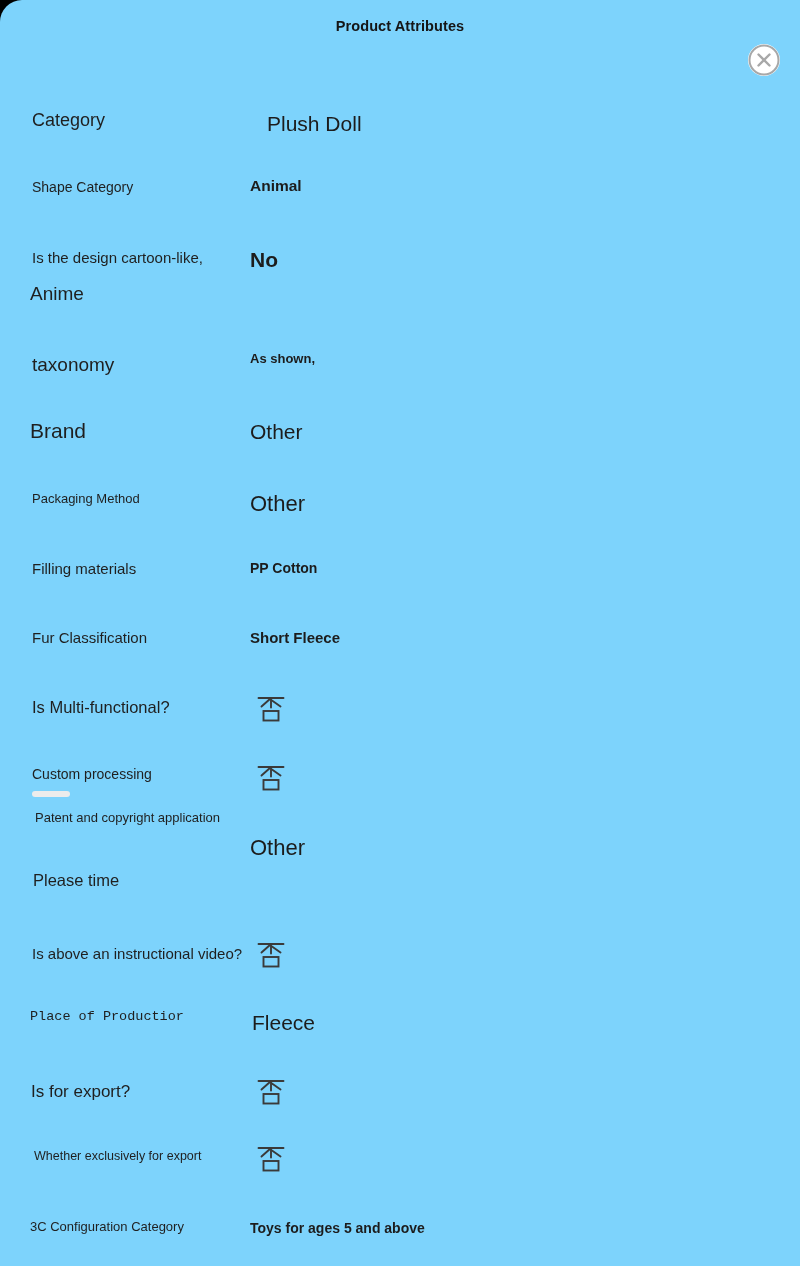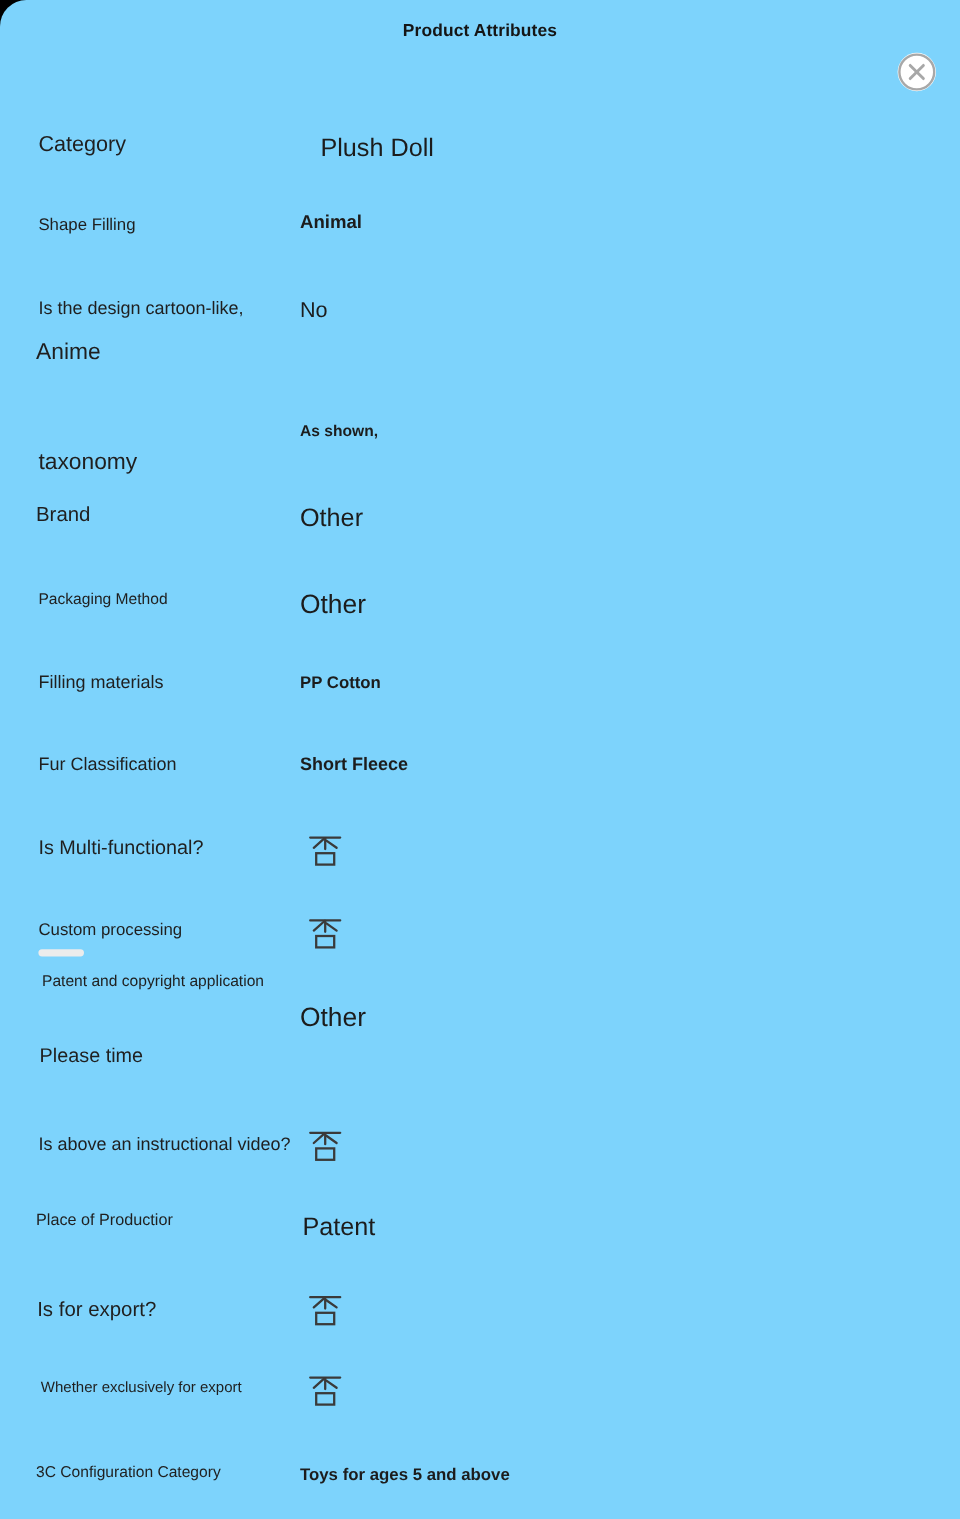--- a/index.html
+++ b/index.html
@@ -25,35 +25,35 @@
     border-radius:50%;background:#fff;border:none;padding:0;cursor:pointer;
   }
   .close-btn svg{display:block;}
   .row-label{position:absolute;left:32px;color:#1f1f1f;white-space:nowrap;}
   .row-value{position:absolute;left:250px;color:#1c1c1c;white-space:nowrap;}
   .w600{font-weight:600;}
   
   .lab1{top:110px;font-size:18px;}          .val1{top:112px;font-size:21px;margin-left:17px;}
   .lab2{top:179px;font-size:14px;}          .val2{top:177px;font-size:15.5px;}
   .lab3a{top:249px;font-size:15px;}         .lab3b{top:283px;font-size:19px;left:30px;}
-  .val3{top:248px;font-size:18px;}
-  .lab4{top:354px;font-size:19px;margin-top:21px;}          .val4{top:351px;font-size:13px;text-align:center;}
-  .lab5{top:419px;font-size:17px;left:30px;text-align:center;}.val5{top:420px;font-size:21px;}
+  .val3{top:248px;font-size:21px;font-weight:bold;}
+  .lab4{top:354px;font-size:19px;}          .val4{top:351px;font-size:13px;text-align:center;}
+  .lab5{top:419px;font-size:21px;left:30px;text-align:center;}.val5{top:420px;font-size:21px;}
   .lab6{top:491px;font-size:13px;}          .val6{top:491px;font-size:22px;}
   .lab7{top:560px;font-size:15px;}          .val7{top:560px;font-size:14px;}
   .lab8{top:629px;font-size:15px;}          .val8{top:629px;font-size:15px;}
   .lab9{top:698px;font-size:16.5px;}        .val9{top:694px;left:257px;}
   .lab10{top:766px;font-size:14px;}         .val10{top:763px;left:257px;}
   .ghost{position:absolute;left:32px;top:791px;width:38px;height:6px;
          background:#ececec;border-radius:3px;}
   .lab11a{top:810px;font-size:13px;left:35px;}
   .lab11b{top:871px;font-size:16.5px;left:33px;}
   .val11{top:835px;font-size:22px;}
   .lab12{top:945px;font-size:15px;}         .val12{top:940px;left:257px;}
-  .lab13{top:1009px;font-size:13.5px;line-height:16px;left:30px;white-space:normal;width:180px;}
+  .lab13{top:1009px;font-size:13.5px;line-height:16px;left:30px;white-space:normal;width:180px;font-family:Liberation Mono, monospace;}
   .val13{top:1011px;font-size:21px;left:252px;}
   .lab14{top:1082px;font-size:17px;left:31px;}.val14{top:1077px;left:257px;}
   .lab15{top:1149px;font-size:12.5px;left:34px;}.val15{top:1144px;left:257px;}
   .lab16{top:1219px;font-size:13px;left:30px;}  .val16{top:1220px;font-size:14px;}
   .cn-glyph svg{display:block;}
 </style>
 </head>
 <body>
 
 <div class="sheet">
@@ -66,21 +66,21 @@
         <circle cx="16" cy="16" r="14.5" fill="none" stroke="#a8a8a8" stroke-width="2"></circle>
         <line x1="10.5" y1="10.5" x2="21.5" y2="21.5" stroke="#a8a8a8" stroke-width="2.4" stroke-linecap="round"></line>
         <line x1="21.5" y1="10.5" x2="10.5" y2="21.5" stroke="#a8a8a8" stroke-width="2.4" stroke-linecap="round"></line>
       </svg>
     </span>
   </button>
 
   <div class="row-label lab1">Category</div>
   <div class="row-value val1">Plush Doll</div>
 
-  <div class="row-label lab2">Shape Filling</div>
+  <div class="row-label lab2">Shape Category</div>
   <div class="row-value val2 w600">Animal</div>
 
   <div class="row-label lab3a">Is the design cartoon-like,</div>
   <div class="row-label lab3b">Anime</div>
   <div class="row-value val3">No</div>
 
   <div class="row-label lab4">taxonomy</div>
   <div class="row-value val4 w600">As shown,</div>
 
   <div class="row-label lab5">Brand</div>
@@ -133,21 +133,21 @@
         <line x1="1.5" y1="4" x2="26.5" y2="4"></line>
         <path d="M13.5 4.5 L4.5 12.5"></path>
         <path d="M15 6.5 L23.5 12.5"></path>
         <line x1="14" y1="4.5" x2="14" y2="13.5"></line>
         <rect x="6.5" y="17" width="15" height="9.5"></rect>
       </g>
     </svg>
   </div>
 
   <div class="row-label lab13">Place of Productior</div>
-  <div class="row-value val13">Patent</div>
+  <div class="row-value val13">Fleece</div>
 
   <div class="row-label lab14">Is for export?</div>
   <div class="row-value val14 cn-glyph">
     <svg width="28" height="30" viewBox="0 0 28 30">
       <g stroke="#3a3a3a" stroke-width="1.9" fill="none" stroke-linecap="round">
         <line x1="1.5" y1="4" x2="26.5" y2="4"></line>
         <path d="M13.5 4.5 L4.5 12.5"></path>
         <path d="M15 6.5 L23.5 12.5"></path>
         <line x1="14" y1="4.5" x2="14" y2="13.5"></line>
         <rect x="6.5" y="17" width="15" height="9.5"></rect>

